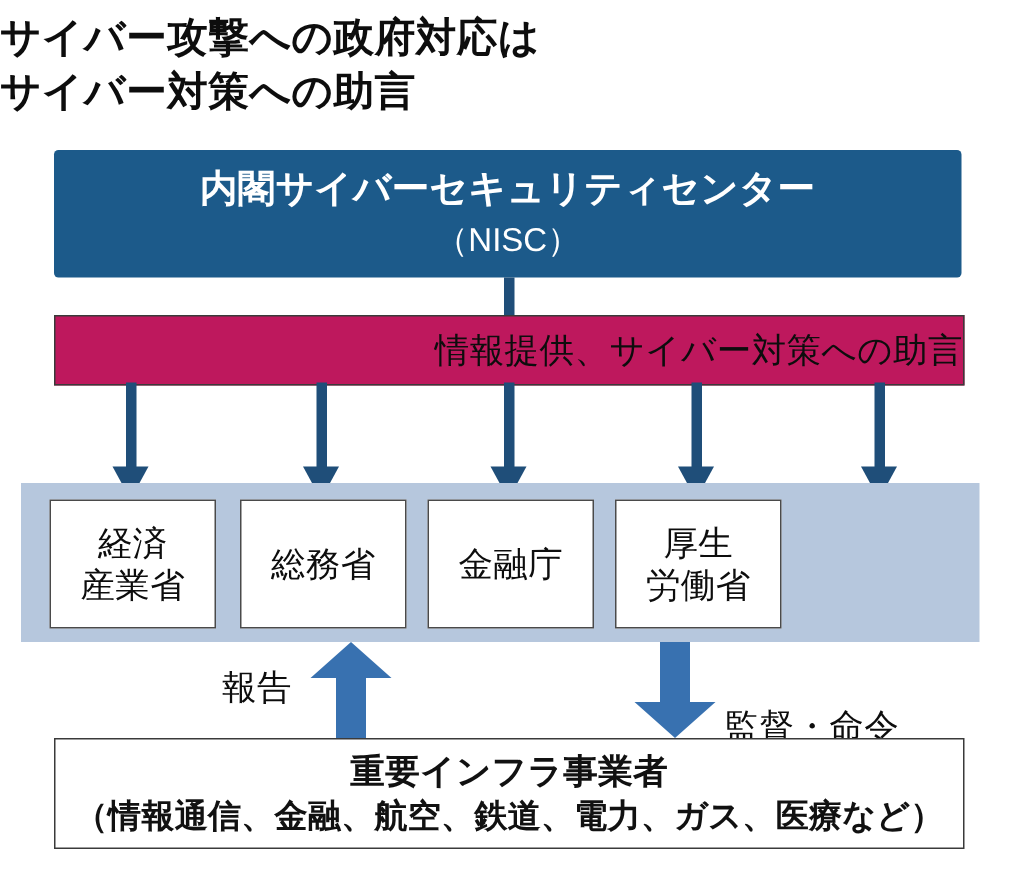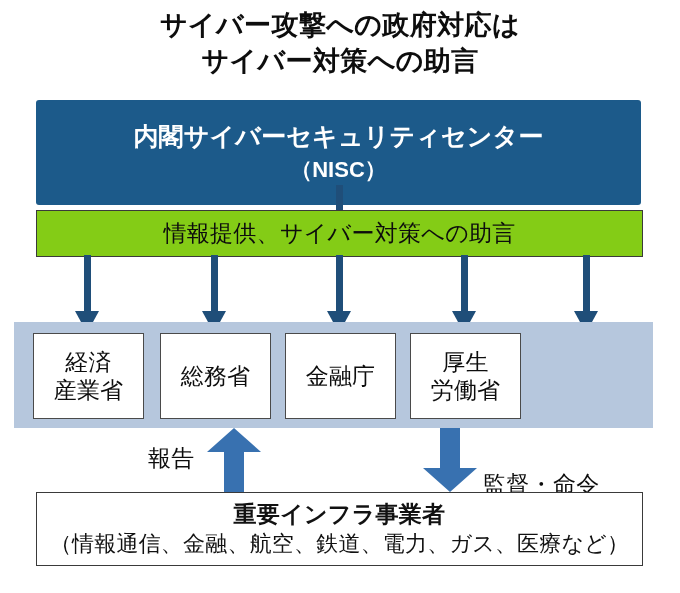--- a/index.html
+++ b/index.html
@@ -18,54 +18,54 @@
     background: #ffffff;
     overflow: hidden;
   }
 
   
   #title {
     position: absolute;
     left: 0;
     top: 8px;
     width: 680px;
-    text-align: center;
+    text-align: left;
     font-size: 27px;
     font-weight: bold;
     line-height: 1.33;
     letter-spacing: 0.4px;
     color: #0d0d0d;
   }
   #title .line { display: block; white-space: nowrap; }
 
   
   #nisc-box {
     position: absolute;
     left: 36px;
     top: 100px;
     width: 605px;
-    height: 105px;
+    height: 85px;
     background: #1c5a8a;
     border-radius: 3px;
     color: #ffffff;
     display: flex;
     flex-direction: column;
     align-items: center;
     justify-content: center;
     text-align: center;
   }
   #nisc-box .l1 {
     font-size: 25px;
     font-weight: bold;
     letter-spacing: 0.2px;
     line-height: 1.15;
   }
   #nisc-box .l2 {
     font-size: 22px;
-    font-weight: bold;
+    font-weight: normal;
     line-height: 1.2;
     margin-top: 6px;
   }
 
   
   #nisc-stem {
     position: absolute;
     left: 336px;
     top: 185px;
     width: 7px;
@@ -74,24 +74,24 @@
   }
 
   
   #advisory-box {
     position: absolute;
     left: 36px;
     top: 210px;
     width: 605px;
     height: 45px;
     border: 1.6px solid #3a3a3a;
-    background: #84cc16;
+    background: #be185d;
     display: flex;
     align-items: center;
-    justify-content: center;
+    justify-content: flex-end;
   }
   #advisory-box .txt {
     font-size: 23px;
     letter-spacing: 0.3px;
     color: #0d0d0d;
   }
 
   
   .fan-arrow { position: absolute; top: 255px; }
   .fan-arrow .stem {
@@ -228,20 +228,21 @@
     font-size: 23px;
     line-height: 1.25;
     letter-spacing: 0.3px;
     font-weight: bold;
   }
   #infra-box .l2 {
     font-size: 22px;
     line-height: 1.25;
     letter-spacing: 0.2px;
     margin-top: 1px;
+    font-weight: bold;
   }
 </style>
 </head>
 <body>
 
 <div id="canvas">
 
   <div id="title">
     <span class="line">サイバー攻撃への政府対応は</span>
     <span class="line">サイバー対策への助言</span>

